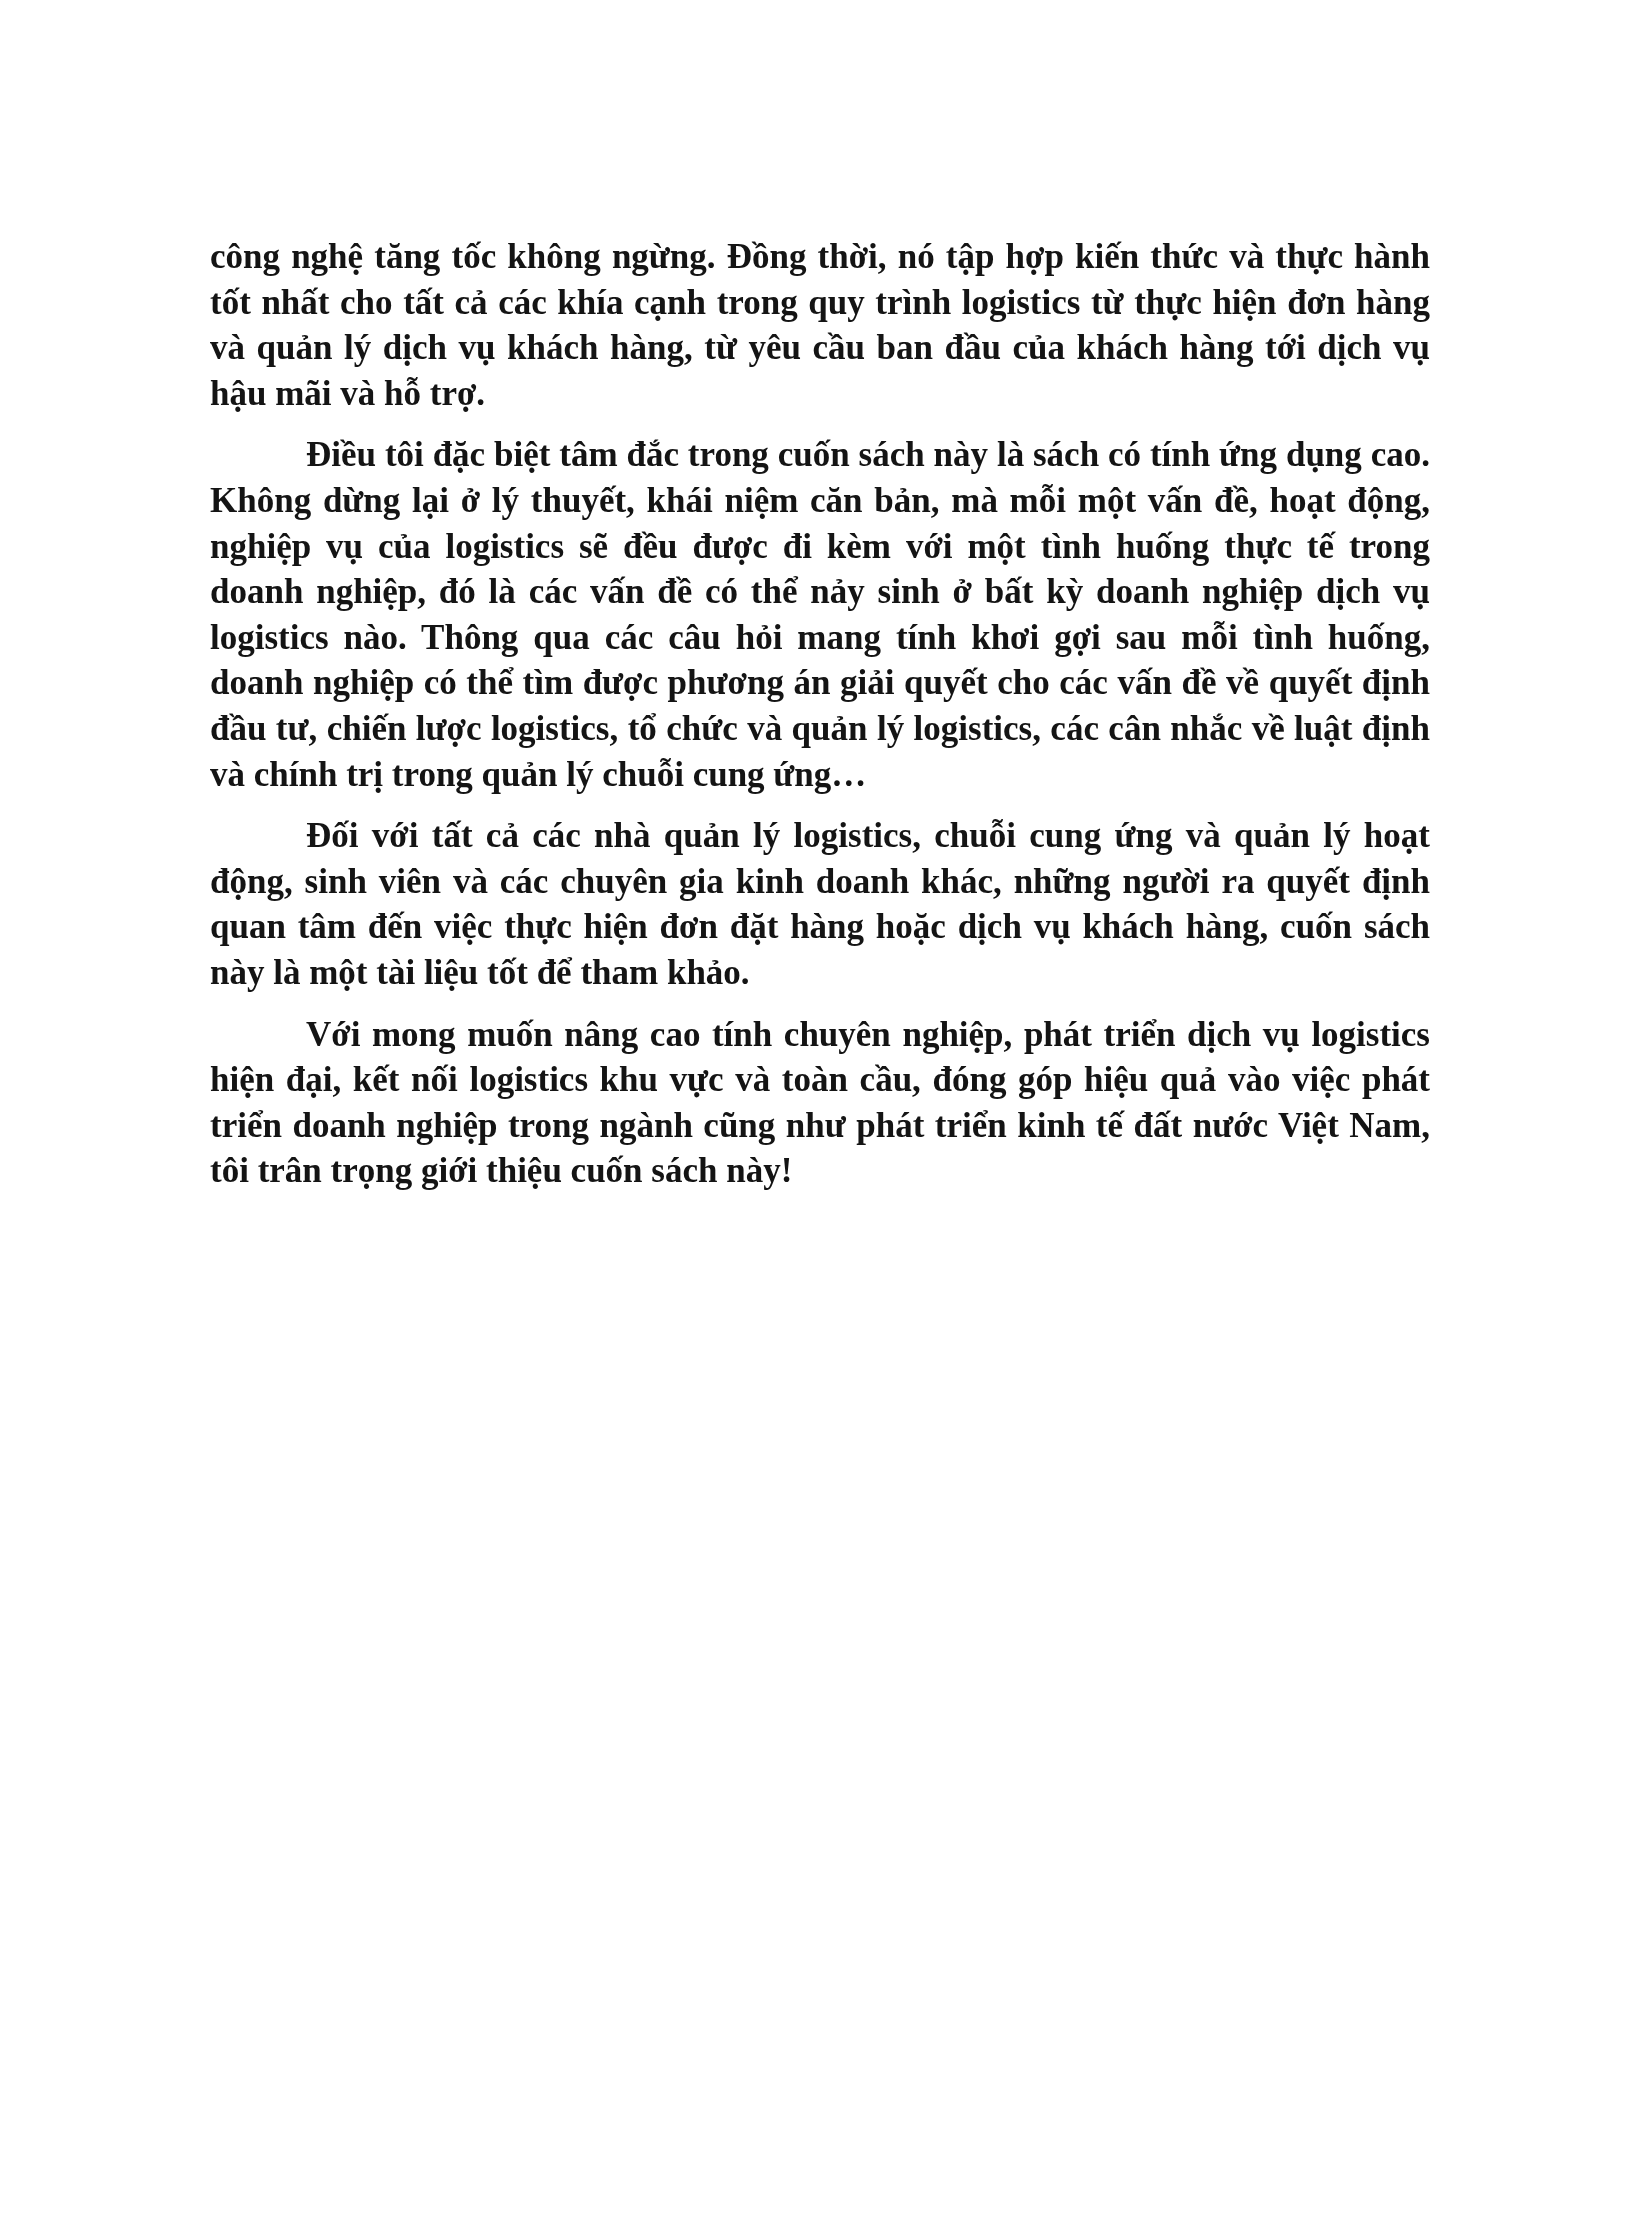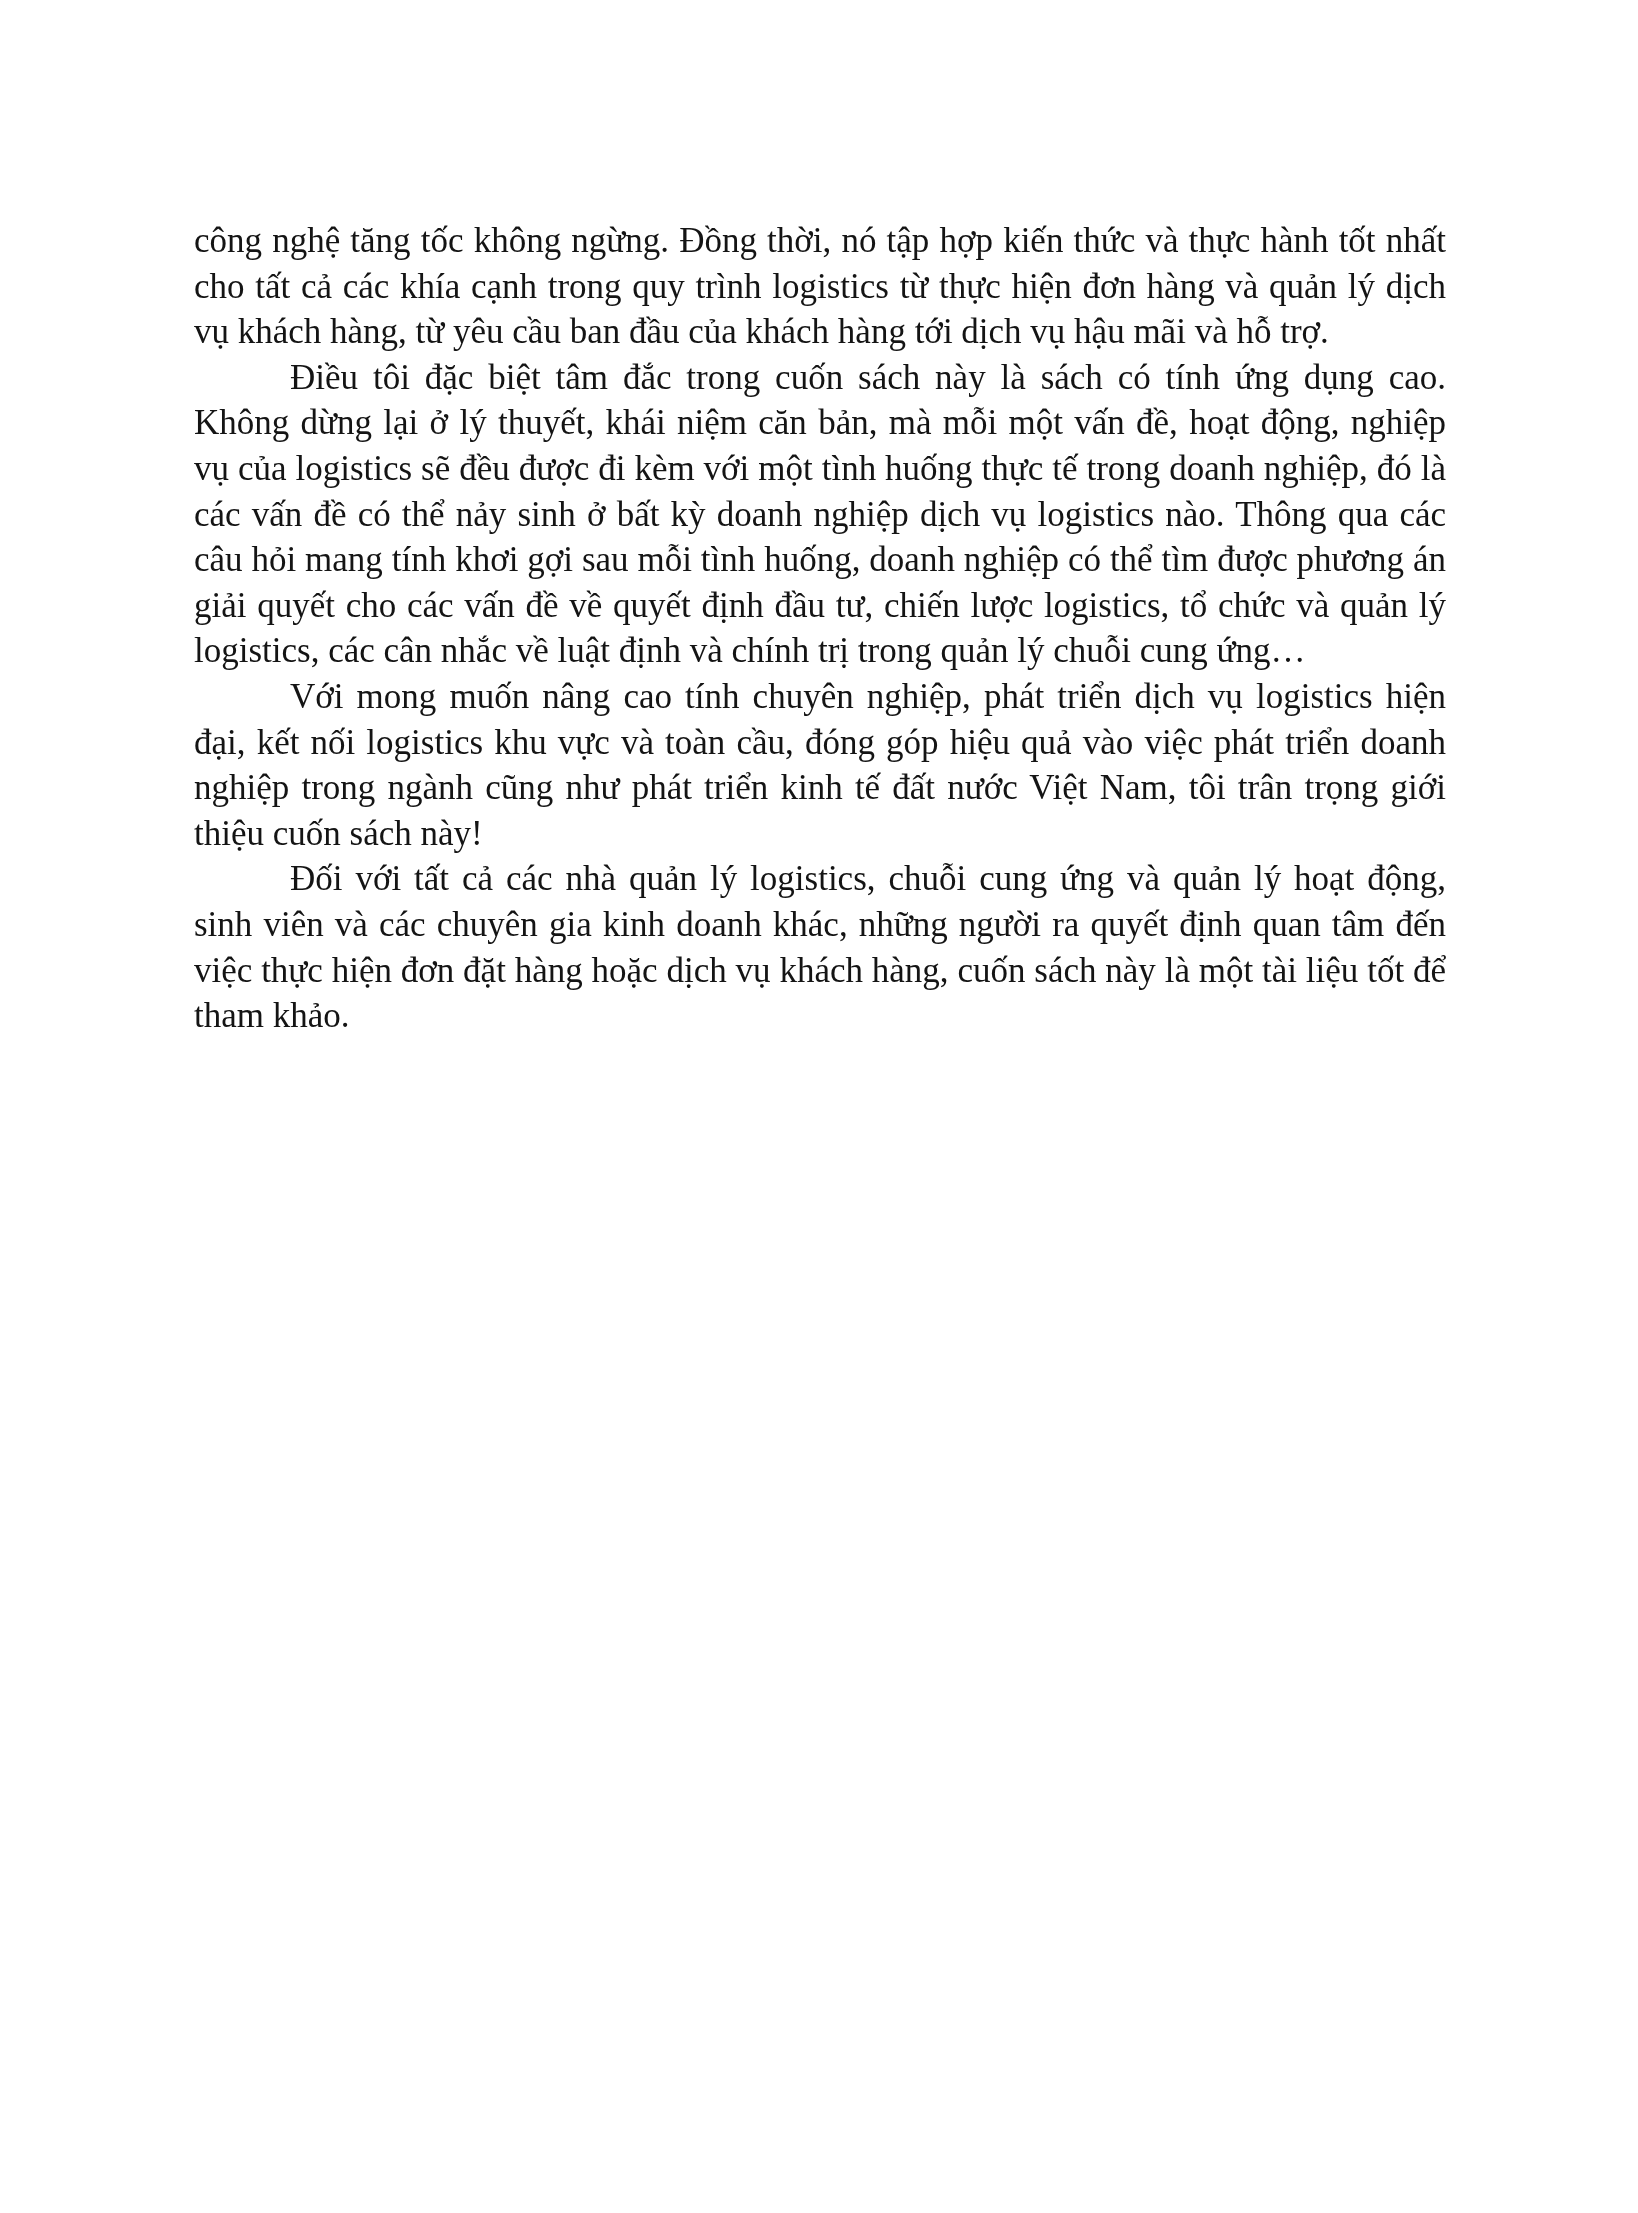--- a/index.html
+++ b/index.html
@@ -19,31 +19,32 @@
     left: 194px;
     top: 218px;
     width: 1252px;
     font-family: "Liberation Serif", "DejaVu Serif", serif;
     font-size: 35px;
     line-height: 45.6px;
     color: #141414;
     text-align: justify;
   }
   .para {
-    margin: 0;
+    margin: 16px;
     padding: 0;
     text-indent: 96px;
+    font-weight: bold;
   }
   .para.no-indent {
     text-indent: 0;
   }
 </style>
 </head>
 <body>
 
 <div class="page">
   <div class="text-block">
     <p class="para no-indent">công nghệ tăng tốc không ngừng. Đồng thời, nó tập hợp kiến thức và thực hành tốt nhất cho tất cả các khía cạnh trong quy trình logistics từ thực hiện đơn hàng và quản lý dịch vụ khách hàng, từ yêu cầu ban đầu của khách hàng tới dịch vụ hậu mãi và hỗ trợ.</p>
     <p class="para">Điều tôi đặc biệt tâm đắc trong cuốn sách này là sách có tính ứng dụng cao. Không dừng lại ở lý thuyết, khái niệm căn bản, mà mỗi một vấn đề, hoạt động, nghiệp vụ của logistics sẽ đều được đi kèm với một tình huống thực tế trong doanh nghiệp, đó là các vấn đề có thể nảy sinh ở bất kỳ doanh nghiệp dịch vụ logistics nào. Thông qua các câu hỏi mang tính khơi gợi sau mỗi tình huống, doanh nghiệp có thể tìm được phương án giải quyết cho các vấn đề về quyết định đầu tư, chiến lược logistics, tổ chức và quản lý logistics, các cân nhắc về luật định và chính trị trong quản lý chuỗi cung ứng…</p>
+    <p class="para">Đối với tất cả các nhà quản lý logistics, chuỗi cung ứng và quản lý hoạt động, sinh viên và các chuyên gia kinh doanh khác, những người ra quyết định quan tâm đến việc thực hiện đơn đặt hàng hoặc dịch vụ khách hàng, cuốn sách này là một tài liệu tốt để tham khảo.</p>
     <p class="para">Với mong muốn nâng cao tính chuyên nghiệp, phát triển dịch vụ logistics hiện đại, kết nối logistics khu vực và toàn cầu, đóng góp hiệu quả vào việc phát triển doanh nghiệp trong ngành cũng như phát triển kinh tế đất nước Việt Nam, tôi trân trọng giới thiệu cuốn sách này!</p>
-    <p class="para">Đối với tất cả các nhà quản lý logistics, chuỗi cung ứng và quản lý hoạt động, sinh viên và các chuyên gia kinh doanh khác, những người ra quyết định quan tâm đến việc thực hiện đơn đặt hàng hoặc dịch vụ khách hàng, cuốn sách này là một tài liệu tốt để tham khảo.</p>
   </div>
 </div>
 
 </body></html>

